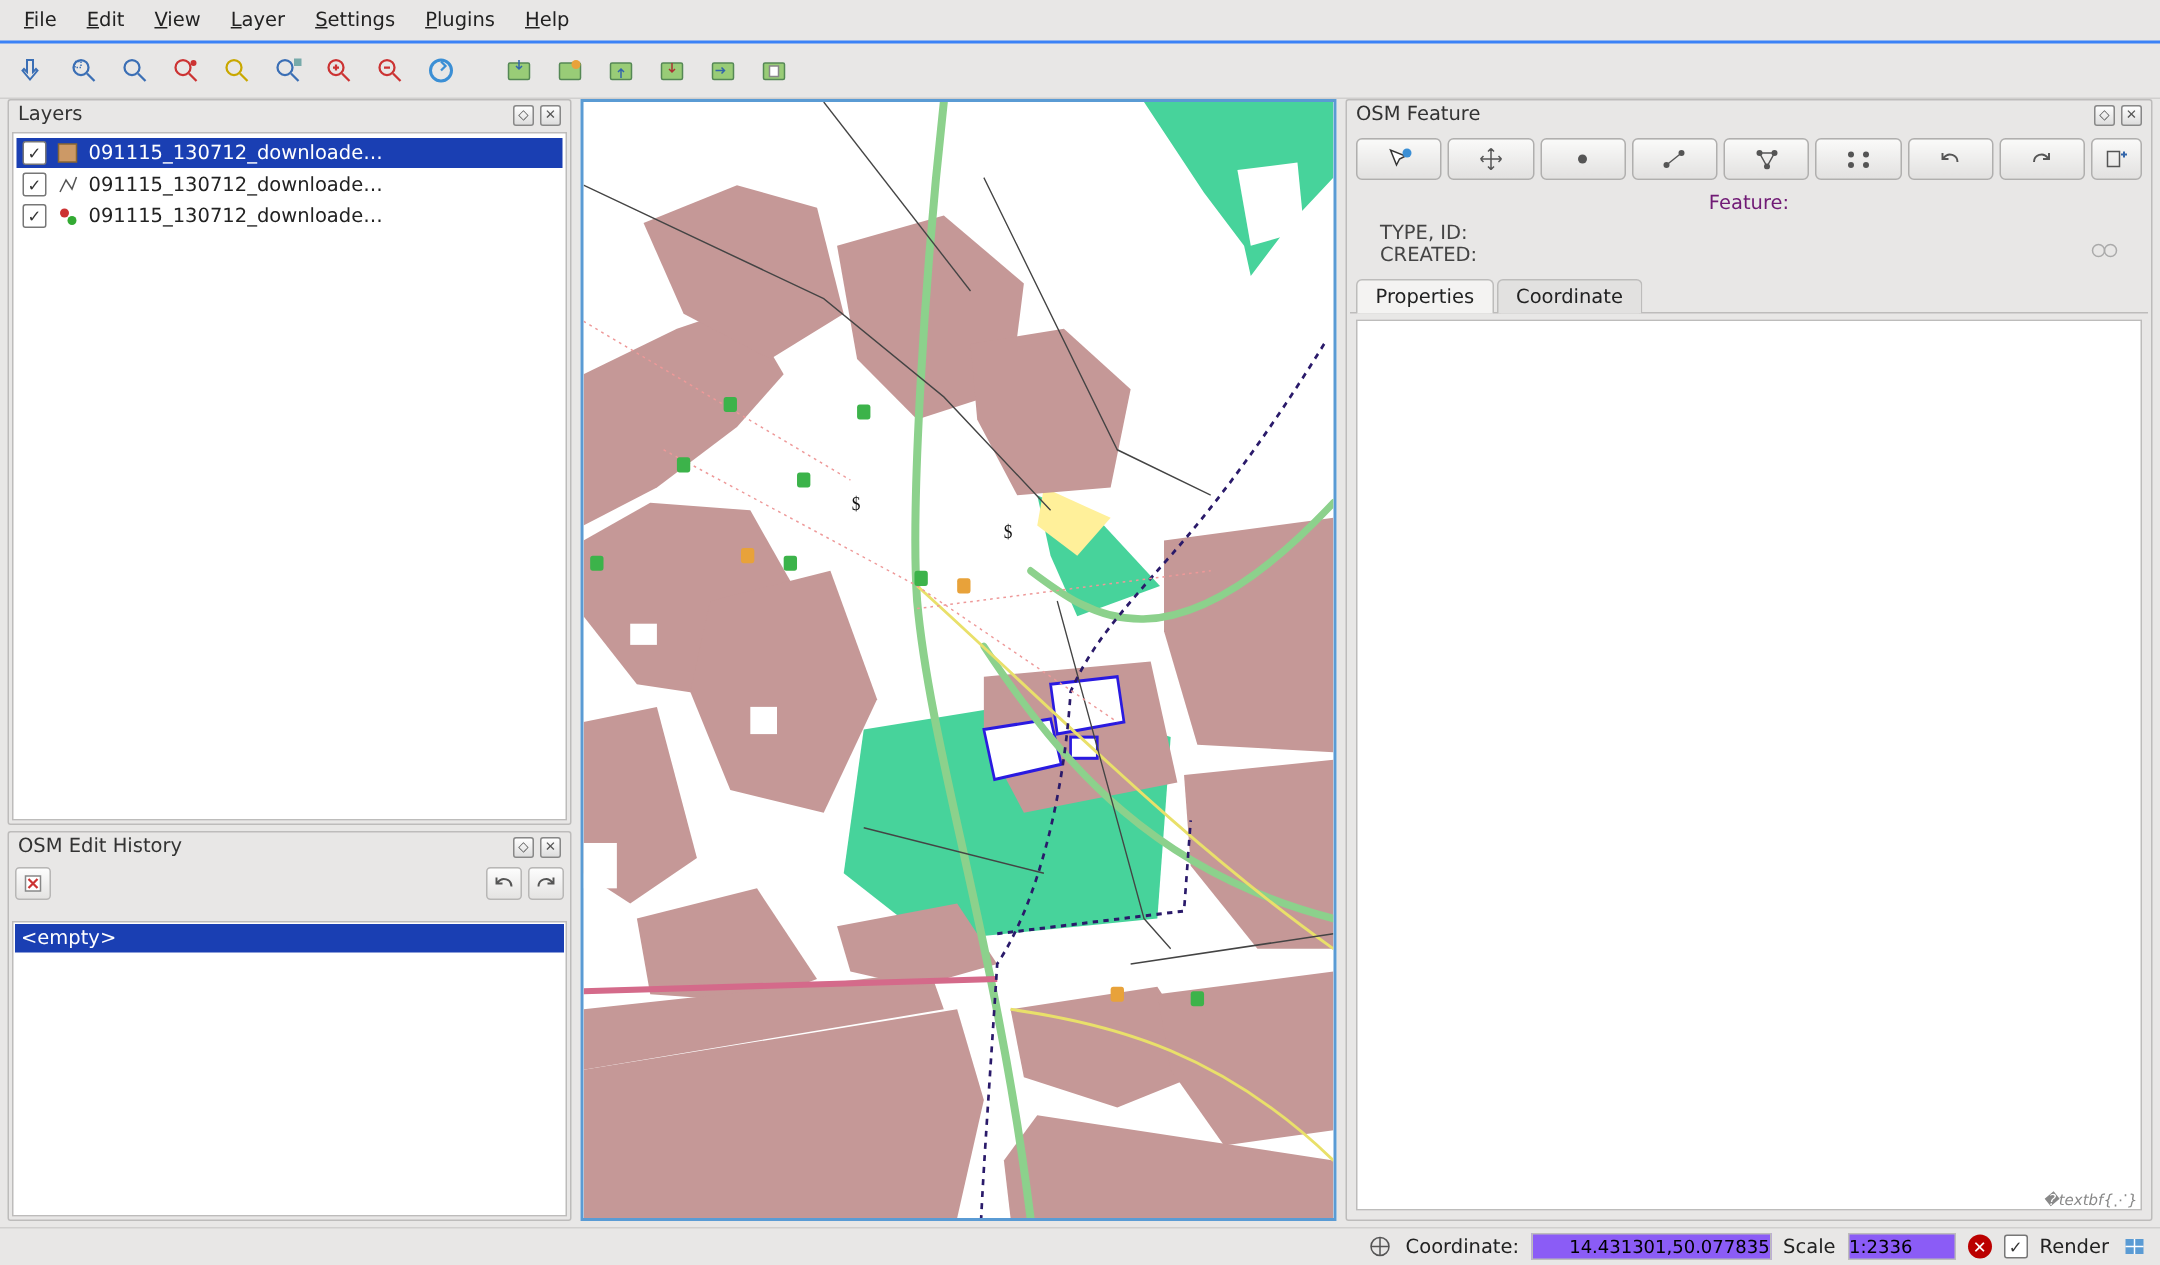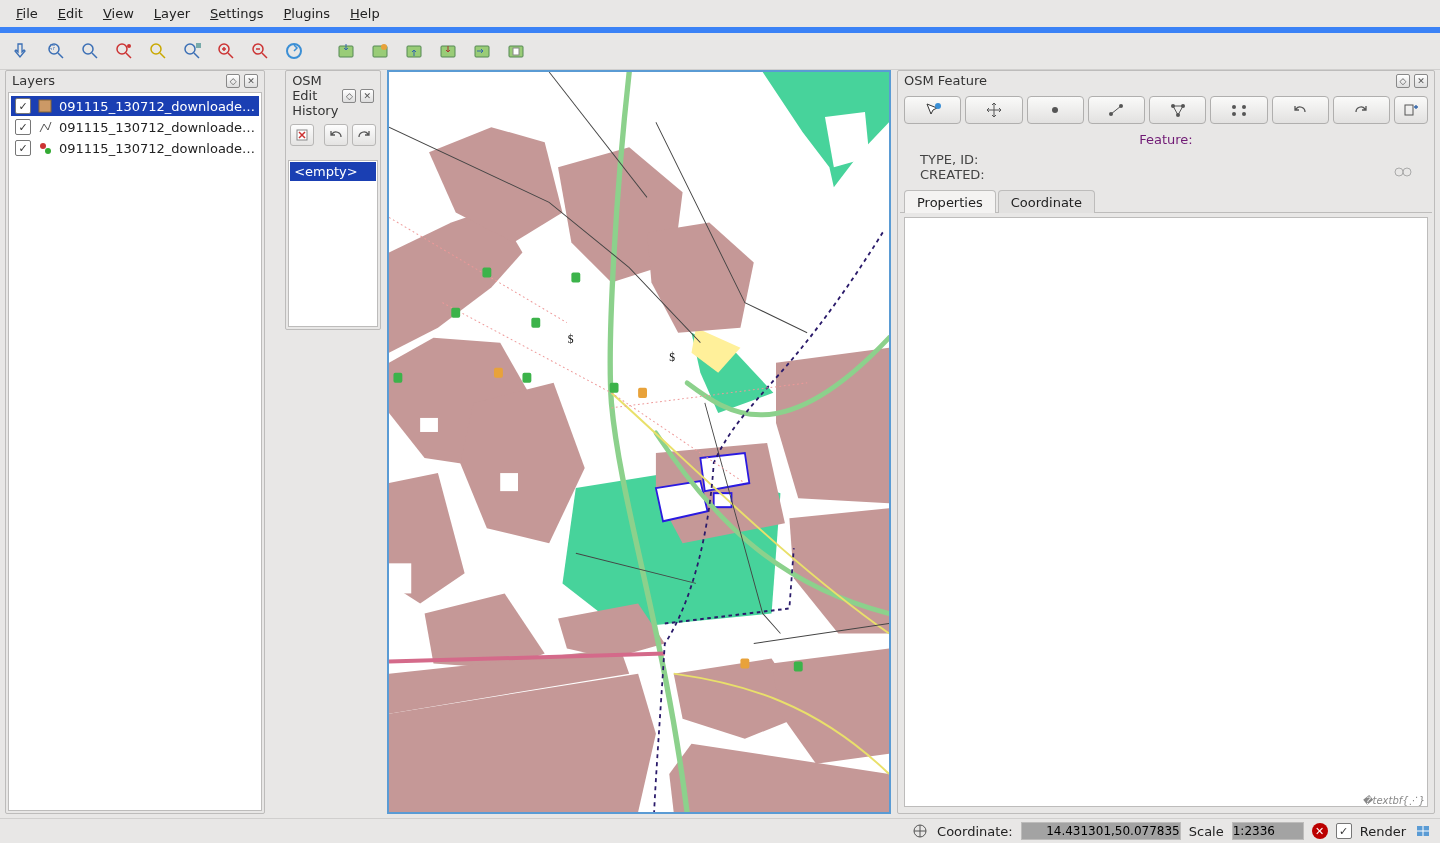--- a/index.html
+++ b/index.html
@@ -13,21 +13,21 @@
   height: 843px;
   overflow: hidden;
   display: flex;
   flex-direction: column;
 }
 .menubar {
   display: flex;
   gap: 0;
   padding: 2px 6px;
   background: #e8e7e6;
-  border-bottom: 6px solid #3b82f6;
+  border-bottom: 2px solid #3b82f6;
 }
 .menubar .mi {
   padding: 4px 10px;
   cursor: default;
 }
 .menubar .mi .ul { text-decoration: underline; }
 .toolbar {
   display: flex;
   gap: 6px;
   padding: 4px 8px;
@@ -45,22 +45,22 @@
 .main {
   flex: 1;
   display: flex;
   gap: 6px;
   padding: 0 5px 4px 5px;
   min-height: 0;
 }
 .left-col {
   width: 376px;
   display: flex;
-  flex-direction: row;
-  gap: 20px;
+  flex-direction: column;
+  gap: 4px;
   min-height: 0;
 }
 .panel {
   background: #e8e7e6;
   border: 1px solid #bdbcbb;
   border-radius: 2px;
   display: flex;
   flex-direction: column;
   min-height: 0;
 }
@@ -217,21 +217,21 @@
 .statusbar {
   display: flex;
   align-items: center;
   gap: 8px;
   padding: 3px 8px;
   border-top: 1px solid #d0cfce;
   background: #e8e7e6;
 }
 .statusbar .spacer { flex:1; }
 .sb-input {
-  background: #a3a3a3;
+  background: #8b5cf6;
   border: 1px solid #bdbcbb;
   padding: 1px 0;
   font-family: inherit;
   font-size: 12px;
   height: 18px;
   text-align: right;
 }
 .sb-icon {
   width: 18px; height: 18px; display:inline-flex; align-items:center; justify-content:center;
 }

